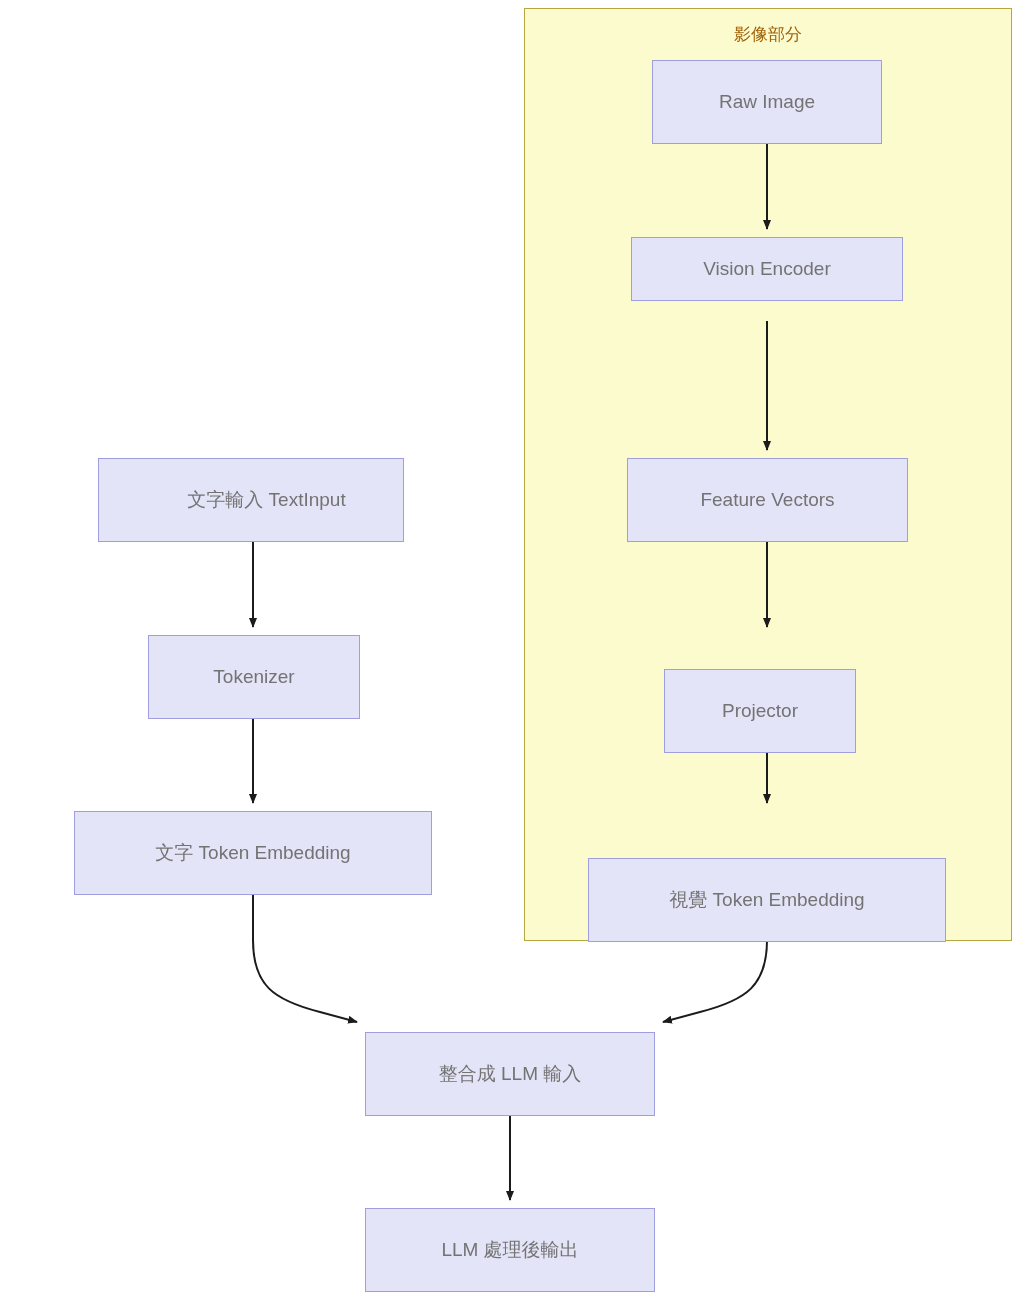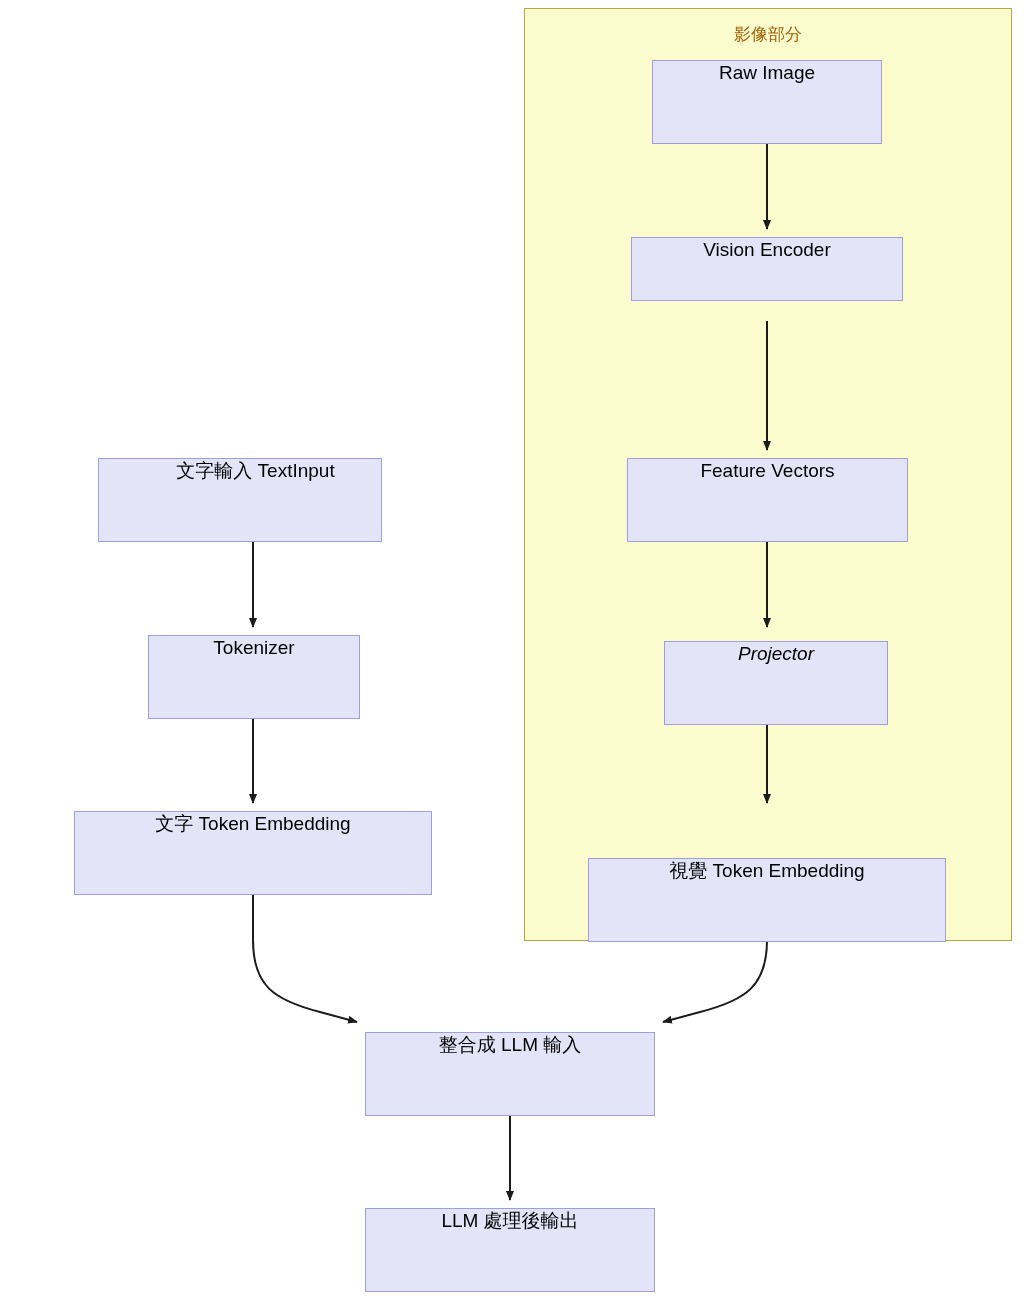--- a/index.html
+++ b/index.html
@@ -33,26 +33,26 @@
     font-size: 17px;
     line-height: 24px;
     color: #a16207;
   }
   .node {
     position: absolute;
     background: #e4e4f8;
     border: 1px solid #9f9fe0;
     box-sizing: border-box;
     display: flex;
-    align-items: flex-start;
+    align-items: center;
     justify-content: center;
     text-align: center;
     font-size: 19px;
     line-height: 24px;
-    color: #000000;
+    color: #737373;
     padding: 0 8px;
   }
   svg.edges {
     position: absolute;
     left: 0;
     top: 0;
     width: 1024px;
     height: 1312px;
     overflow: visible;
     pointer-events: none;
@@ -93,27 +93,27 @@
 
   <div class="node" id="node-raw-image" style="left: 652px; top: 60px; width: 230px; height: 84px;">
     <span>Raw Image</span>
   </div>
   <div class="node" id="node-vision-encoder" style="left: 631px; top: 237px; width: 272px; height: 64px;">
     <span>Vision Encoder</span>
   </div>
   <div class="node" id="node-feature-vectors" style="left: 627px; top: 458px; width: 281px; height: 84px;">
     <span>Feature Vectors</span>
   </div>
-  <div class="node" id="node-projector" style="left: 664px; top: 641px; width: 224px; height: 84px; font-style: italic;">
+  <div class="node" id="node-projector" style="left: 664px; top: 669px; width: 192px; height: 84px;">
     <span>Projector</span>
   </div>
   <div class="node" id="node-visual-token-embedding" style="left: 588px; top: 811px; width: 358px; height: 84px; margin-top: 47px;">
     <span>視覺 Token Embedding</span>
   </div>
-  <div class="node" id="node-text-input" style="left: 98px; top: 458px; width: 284px; height: 84px; padding-left: 39px;">
+  <div class="node" id="node-text-input" style="left: 98px; top: 458px; width: 306px; height: 84px; padding-left: 39px;">
     <span>文字輸入 TextInput</span>
   </div>
   <div class="node" id="node-tokenizer" style="left: 148px; top: 635px; width: 212px; height: 84px;">
     <span>Tokenizer</span>
   </div>
   <div class="node" id="node-text-token-embedding" style="left: 74px; top: 811px; width: 358px; height: 84px;">
     <span>文字 Token Embedding</span>
   </div>
   <div class="node" id="node-llm-input" style="left: 365px; top: 1032px; width: 290px; height: 84px;">
     <span>整合成 LLM 輸入</span>

